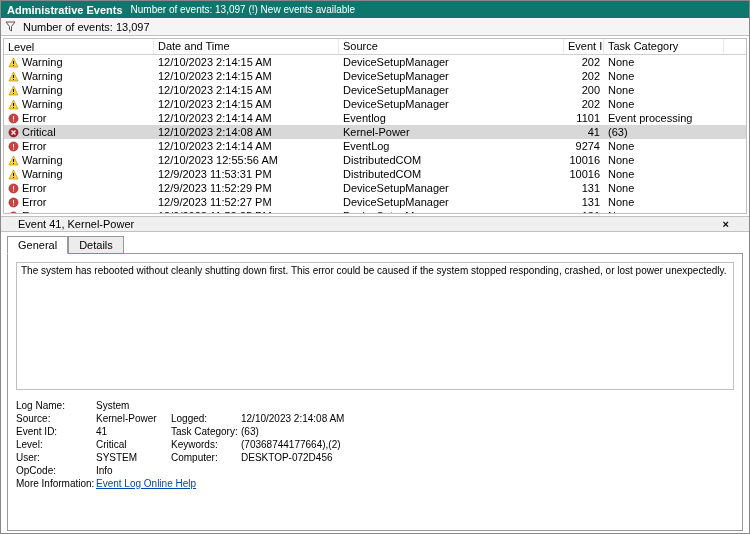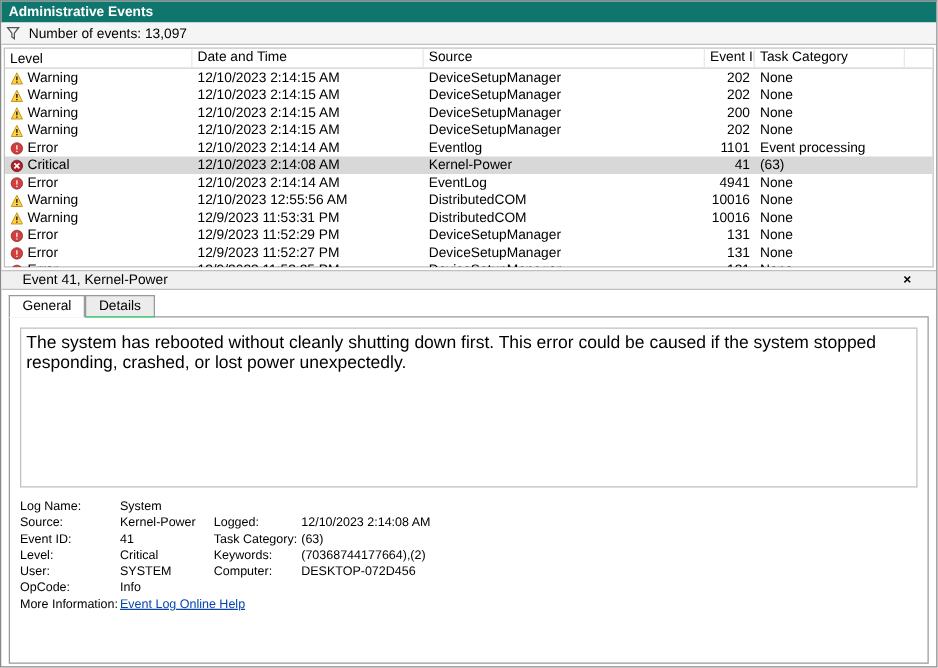--- a/index.html
+++ b/index.html
@@ -127,39 +127,40 @@
     border: 1px solid #999;
     margin: 0 6px 4px 6px;
     margin-top: -1px;
     padding: 8px;
     height: 278px;
   }
   .desc-box {
     border: 1px solid #c0c0c0;
     padding: 2px 4px;
     height: 128px;
-    font-size: 14px;
+    font-size: 10px;
     overflow: auto;
   }
   .props {
     margin-top: 10px;
     font-size: 10px;
   }
   .props-row { display: flex; margin-bottom: 2px; }
   .props-row .plabel { width: 80px; }
   .props-row .pval   { width: 75px; }
   .props-row .plabel2{ width: 70px; }
   .props-row .pval2  { width: 180px; }
   a.link { color: #0645ad; text-decoration: underline; cursor: pointer; }
 </style>
 </head>
 <body>
 
 <div class="titlebar">
   <span class="title">Administrative Events</span>
+  <span class="subtitle">Number of events: 13,097 (!) New events available</span>
 </div>
 
 <div class="subheader">
   <span class="filter-icon">
     <svg width="11" height="11" viewBox="0 0 11 11">
         <path d="M1 1 H10 L6.5 5.5 V10 L4.5 8.5 V5.5 Z" fill="none" stroke="#555" stroke-width="1"></path>
       </svg>
   </span>
   <span>Number of events: 13,097</span>
 </div>
@@ -274,21 +275,21 @@
             <svg width="11" height="11" viewBox="0 0 11 11">
               <circle cx="5.5" cy="5.5" r="4.6" fill="#d23f3f" stroke="#7a1a1a" stroke-width="0.5"></circle>
               <rect x="5" y="3" width="1" height="3.5" fill="#fff"></rect>
               <rect x="5" y="7.5" width="1" height="1" fill="#fff"></rect>
             </svg>
           </span>
           <span>Error</span>
         </div>
         <div class="col-date">12/10/2023 2:14:14 AM</div>
         <div class="col-source">EventLog</div>
-        <div class="col-eid">4941</div>
+        <div class="col-eid">9274</div>
         <div class="col-task">None</div>
       </div>
       <div class="row">
         <div class="col-level">
           <span class="icon">
             <svg width="11" height="11" viewBox="0 0 11 11">
               <path d="M5.5 1 L10 10 H1 Z" fill="#ffd042" stroke="#b07d00" stroke-width="0.6"></path>
               <rect x="5" y="4" width="1" height="3" fill="#000"></rect>
               <rect x="5" y="8" width="1" height="1" fill="#000"></rect>
             </svg>

